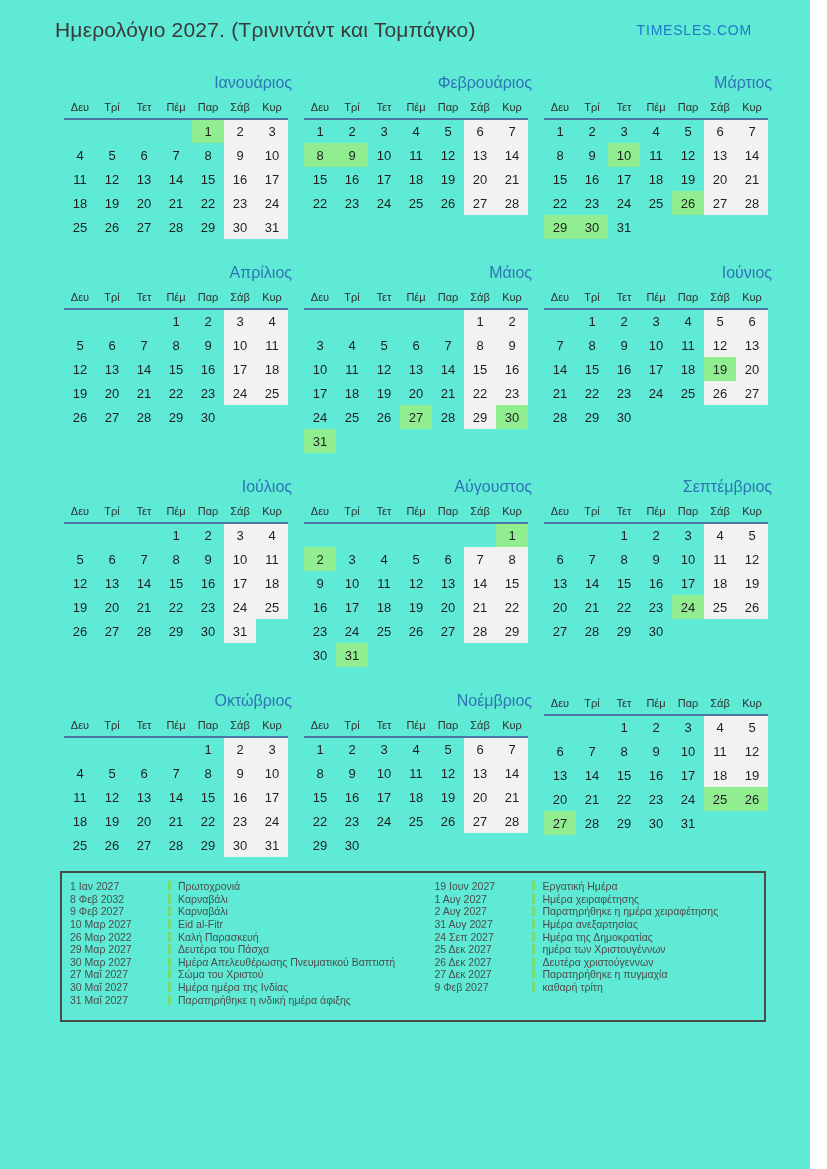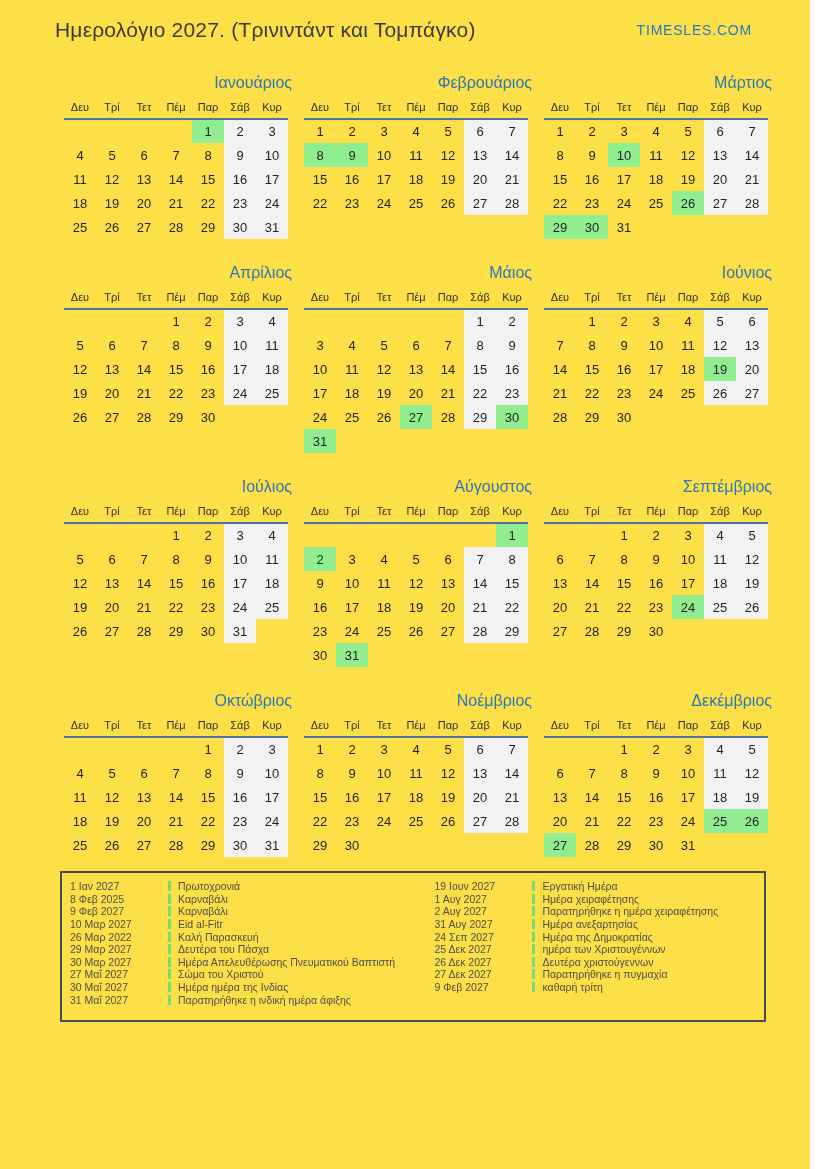--- a/index.html
+++ b/index.html
@@ -4,21 +4,21 @@
 <style>
   * { box-sizing: border-box; margin: 0; padding: 0; }
   html, body { background: #ffffff; }
   body {
     width: 827px; height: 1169px;
     font-family: "Liberation Sans", sans-serif;
     color: #1f1f1f;
     overflow: hidden;
     position: relative;
   }
-  .page { width: 810px; height: 1169px; background: #fde047; }
+  .page { width: 810px; height: 1169px; background: #5eead4; }
 
   
   .header {
     display: flex; justify-content: space-between; align-items: flex-start;
     padding: 18px 58px 0 55px;
   }
   .title {
     font-size: 21px; font-weight: normal; color: #3a3a3a;
     letter-spacing: 0.2px;
   }
@@ -777,21 +777,20 @@
               <td></td>
               <td></td>
               <td></td>
               <td></td>
               <td></td>
             </tr>
           </tbody>
         </table>
       </div>
       <div class="month">
-        <div class="month-title">Δεκέμβριος</div>
         <table>
           <thead>
             <tr>
               <th>Δευ</th>
               <th>Τρί</th>
               <th>Τετ</th>
               <th>Πέμ</th>
               <th>Παρ</th>
               <th>Σάβ</th>
               <th>Κυρ</th>
@@ -849,21 +848,21 @@
     </div>
 
   <div class="holidays-box">
     <div class="hol-col left" id="hol-left">
         <div class="hol-row">
           <span class="hol-date">1 Ιαν 2027</span>
           <span class="hol-bar"></span>
           <span class="hol-name">Πρωτοχρονιά</span>
         </div>
         <div class="hol-row">
-          <span class="hol-date">8 Φεβ 2025</span>
+          <span class="hol-date">8 Φεβ 2032</span>
           <span class="hol-bar"></span>
           <span class="hol-name">Καρναβάλι</span>
         </div>
         <div class="hol-row">
           <span class="hol-date">9 Φεβ 2027</span>
           <span class="hol-bar"></span>
           <span class="hol-name">Καρναβάλι</span>
         </div>
         <div class="hol-row">
           <span class="hol-date">10 Μαρ 2027</span>

